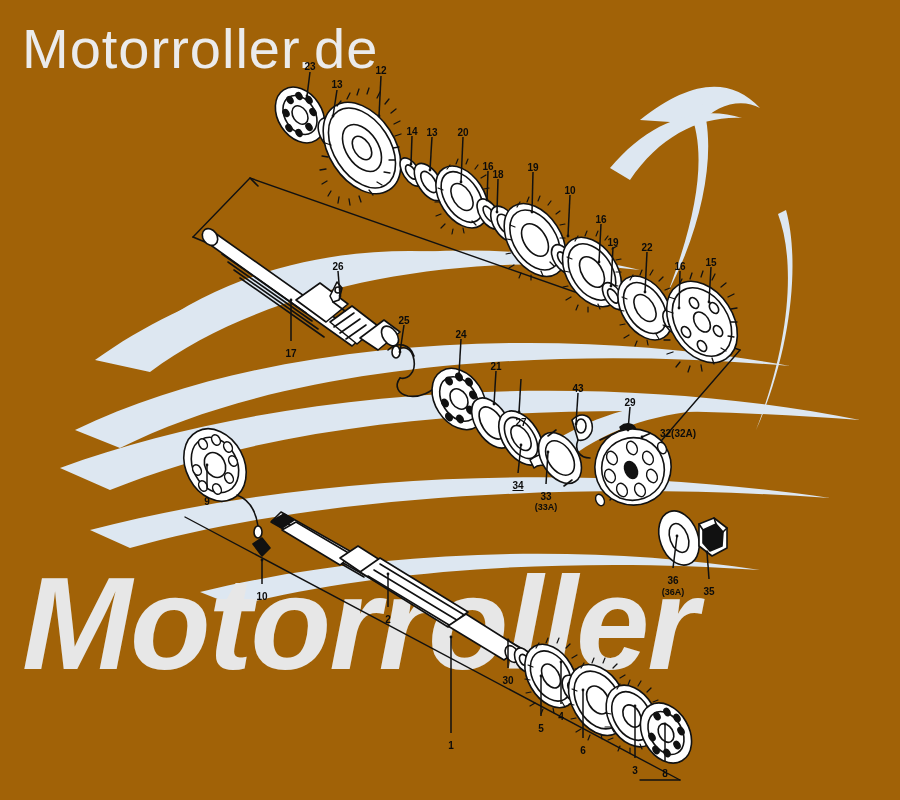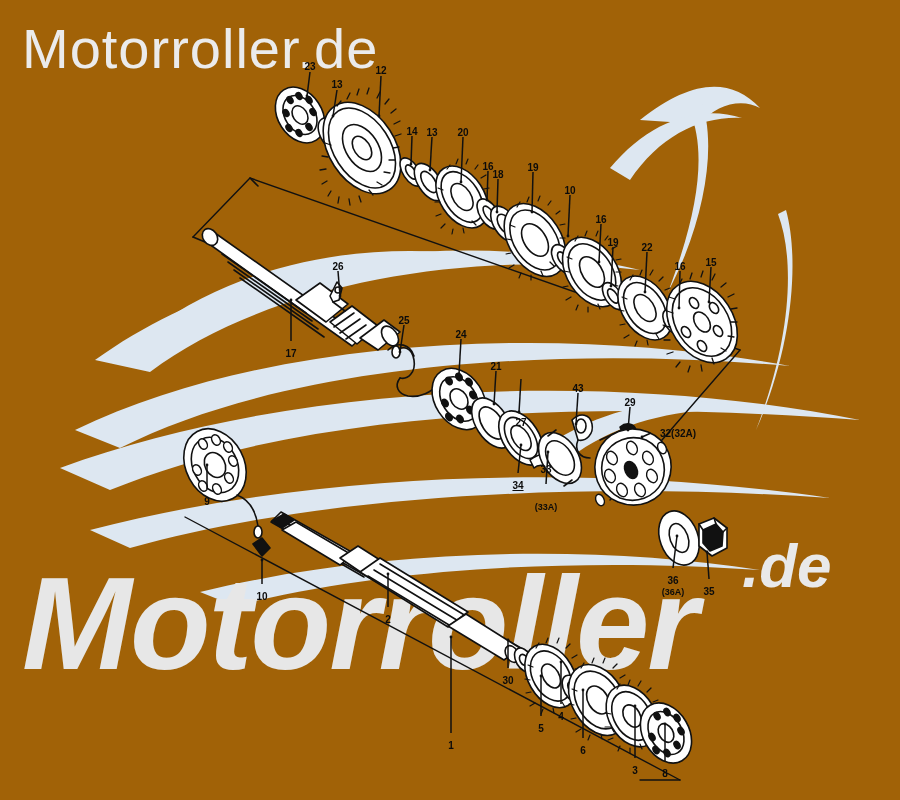--- a/index.html
+++ b/index.html
@@ -56,21 +56,20 @@
       <path d="M640 120 C 690 80, 730 76, 760 108 C 742 98, 716 104, 700 124 Z"></path>
       <path d="M700 98 C 718 140, 706 220, 668 292 C 700 208, 706 150, 690 112 Z"></path>
       <path d="M610 168 C 650 120, 700 104, 742 118 C 700 116, 660 136, 630 180 Z"></path>
       <path d="M556 440 C 620 400, 700 392, 760 412 C 700 404, 630 416, 578 452 Z"></path>
       <path d="M786 210 C 800 260, 792 350, 756 430 C 790 342, 796 262, 778 214 Z"></path>
     </g>
   </svg>
 
   <div class="wm-top">Motorroller.de</div>
   <div class="wm-bottom">Motorroller</div>
-  <div class="wm-de">.de</div>
 
   <svg class="dwg" viewBox="0 0 900 800">
     <defs>
       <g id="gearTeeth"></g>
     </defs>
 
     <g fill="none" stroke="#111" stroke-width="1.6" stroke-linecap="round" stroke-linejoin="round">
 
       <g>
         <path d="M193 237 L250 178 L740 350" stroke-width="1.4"></path>
@@ -641,21 +640,21 @@
       <div class="lbl" style="left: 338px; top: 262px;">26</div>
       <div class="lbl" style="left: 291px; top: 349px;">17</div>
       <div class="lbl" style="left: 404px; top: 316px;">25</div>
       <div class="lbl" style="left: 461px; top: 330px;">24</div>
       <div class="lbl" style="left: 496px; top: 362px;">21</div>
       <div class="lbl" style="left: 521px; top: 370px; margin-top: 48px;">27</div>
       <div class="lbl" style="left: 578px; top: 384px;">43</div>
       <div class="lbl" style="left: 630px; top: 398px;">29</div>
       <div class="lbl" style="left: 678px; top: 429px;">32(32A)</div>
       <div class="lbl" style="left: 518px; top: 481px; text-decoration: underline;">34</div>
-      <div class="lbl" style="left: 546px; top: 465px;">33</div>
+      <div class="lbl" style="left: 546px; top: 492px;">33</div>
       <div class="lbl sub" style="left: 546px; top: 503px;">(33A)</div>
       <div class="lbl" style="left: 673px; top: 576px;">36</div>
       <div class="lbl sub" style="left: 673px; top: 588px;">(36A)</div>
       <div class="lbl" style="left: 709px; top: 587px;">35</div>
       <div class="lbl" style="left: 207px; top: 497px;">9</div>
       <div class="lbl" style="left: 262px; top: 592px;">10</div>
       <div class="lbl" style="left: 388px; top: 615px;">2</div>
       <div class="lbl" style="left: 451px; top: 741px;">1</div>
       <div class="lbl" style="left: 508px; top: 676px;">30</div>
       <div class="lbl" style="left: 541px; top: 724px;">5</div>

